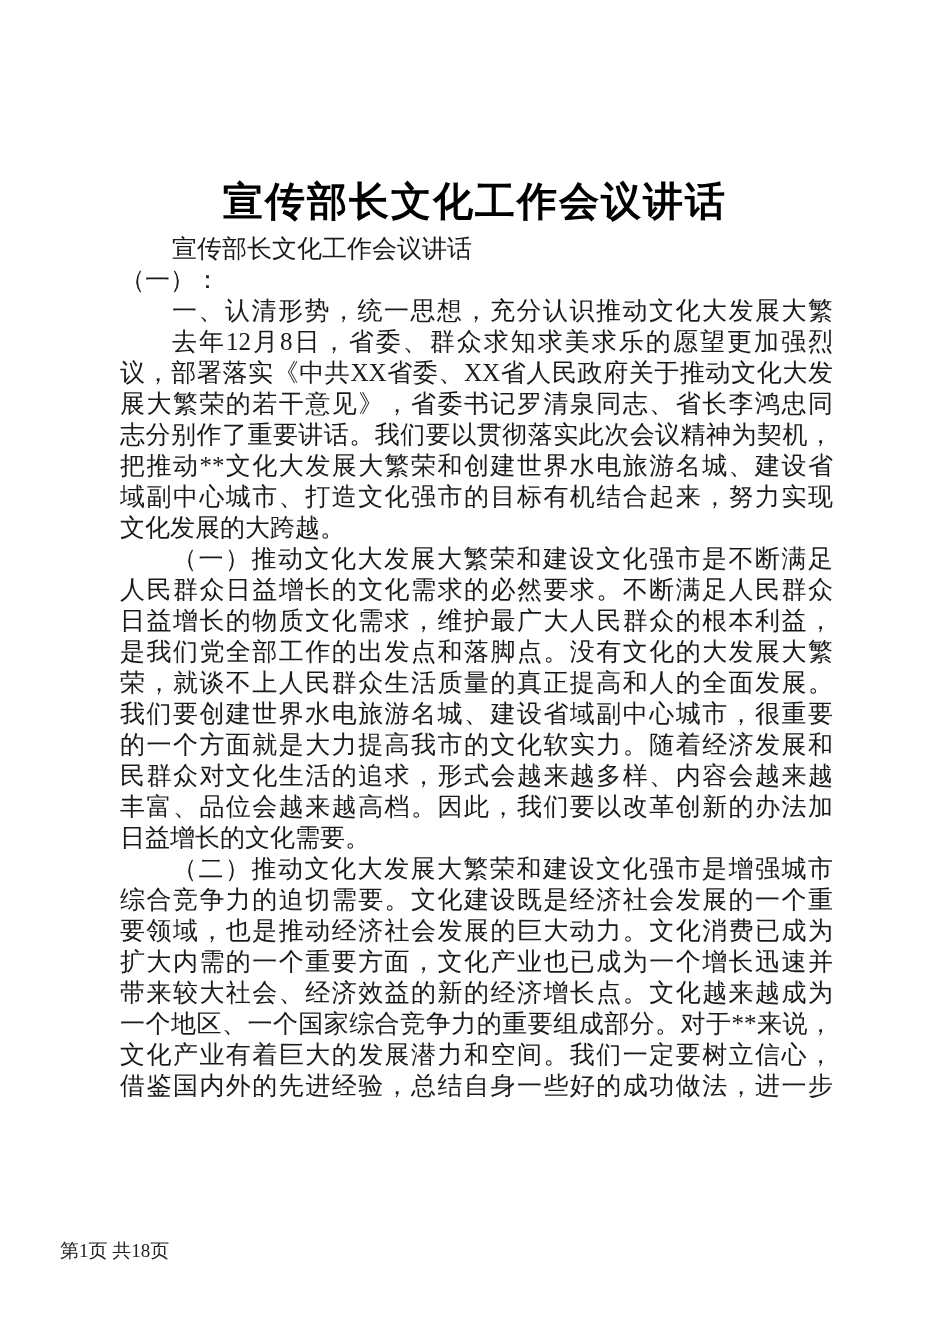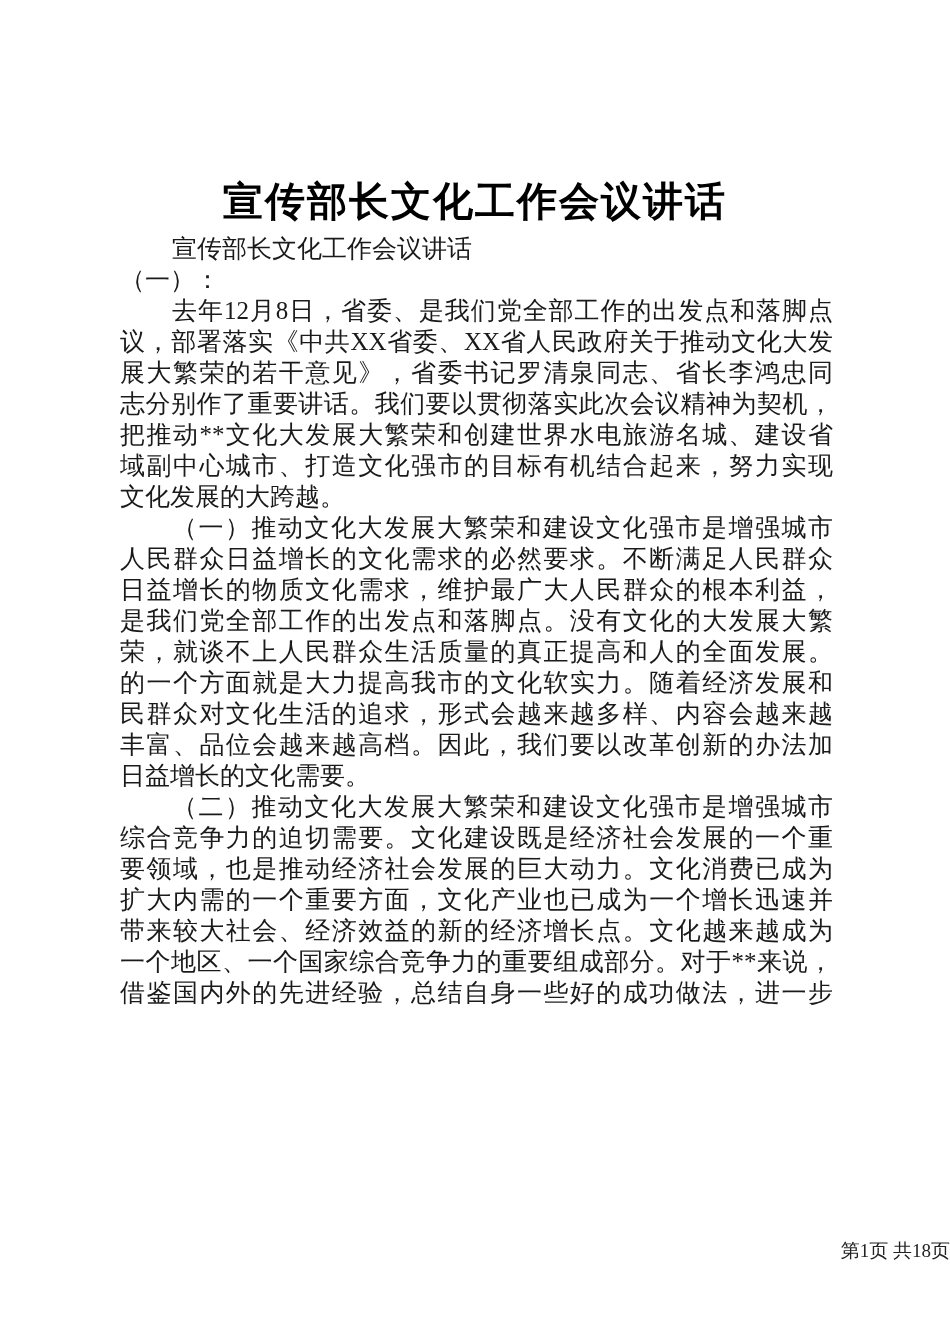--- a/index.html
+++ b/index.html
@@ -50,58 +50,61 @@
   .line.justify {
     text-align: justify;
     text-align-last: justify;
   }
   .footer {
     position: absolute;
     top: 1239px;
     left: 0;
     width: 100%;
     box-sizing: border-box;
-    padding-left: 25px;
-    text-align: right;
+    padding-left: 60px;
+    text-align: left;
     font-family: "Liberation Serif", "DejaVu Serif", serif;
     font-size: 19px;
     line-height: 24px;
     color: #222222;
   }
 </style>
 </head>
 <body>
 
 <div class="paper">
   <h1 class="doc-title">宣传部长文化工作会议讲话</h1>
 
   <div class="body-block">
       <div class="line indent">宣传部长文化工作会议讲话</div>
       <div class="line">（一）：</div>
-      <div class="line indent justify">去年12月8日，省委、是我们党全部工作的出发点和落脚点</div>
+      <div class="line indent justify">一、认清形势，统一思想，充分认识推动文化大发展大繁</div>
+      <div class="line indent justify">去年12月8日，省委、群众求知求美求乐的愿望更加强烈</div>
       <div class="line justify">议，部署落实《中共XX省委、XX省人民政府关于推动文化大发</div>
       <div class="line justify">展大繁荣的若干意见》，省委书记罗清泉同志、省长李鸿忠同</div>
       <div class="line justify">志分别作了重要讲话。我们要以贯彻落实此次会议精神为契机，</div>
       <div class="line justify">把推动**文化大发展大繁荣和创建世界水电旅游名城、建设省</div>
       <div class="line justify">域副中心城市、打造文化强市的目标有机结合起来，努力实现</div>
       <div class="line">文化发展的大跨越。</div>
-      <div class="line indent justify">（一）推动文化大发展大繁荣和建设文化强市是增强城市</div>
+      <div class="line indent justify">（一）推动文化大发展大繁荣和建设文化强市是不断满足</div>
       <div class="line justify">人民群众日益增长的文化需求的必然要求。不断满足人民群众</div>
       <div class="line justify">日益增长的物质文化需求，维护最广大人民群众的根本利益，</div>
       <div class="line justify">是我们党全部工作的出发点和落脚点。没有文化的大发展大繁</div>
       <div class="line justify">荣，就谈不上人民群众生活质量的真正提高和人的全面发展。</div>
+      <div class="line justify">我们要创建世界水电旅游名城、建设省域副中心城市，很重要</div>
       <div class="line justify">的一个方面就是大力提高我市的文化软实力。随着经济发展和</div>
       <div class="line justify">民群众对文化生活的追求，形式会越来越多样、内容会越来越</div>
       <div class="line justify">丰富、品位会越来越高档。因此，我们要以改革创新的办法加</div>
       <div class="line">日益增长的文化需要。</div>
       <div class="line indent justify">（二）推动文化大发展大繁荣和建设文化强市是增强城市</div>
       <div class="line justify">综合竞争力的迫切需要。文化建设既是经济社会发展的一个重</div>
       <div class="line justify">要领域，也是推动经济社会发展的巨大动力。文化消费已成为</div>
       <div class="line justify">扩大内需的一个重要方面，文化产业也已成为一个增长迅速并</div>
       <div class="line justify">带来较大社会、经济效益的新的经济增长点。文化越来越成为</div>
       <div class="line justify">一个地区、一个国家综合竞争力的重要组成部分。对于**来说，</div>
+      <div class="line justify">文化产业有着巨大的发展潜力和空间。我们一定要树立信心，</div>
       <div class="line justify">借鉴国内外的先进经验，总结自身一些好的成功做法，进一步</div>
     </div>
 
   <div class="footer">
     <span>第1页 共18页</span>
   </div>
 </div>
 
 </body></html>

